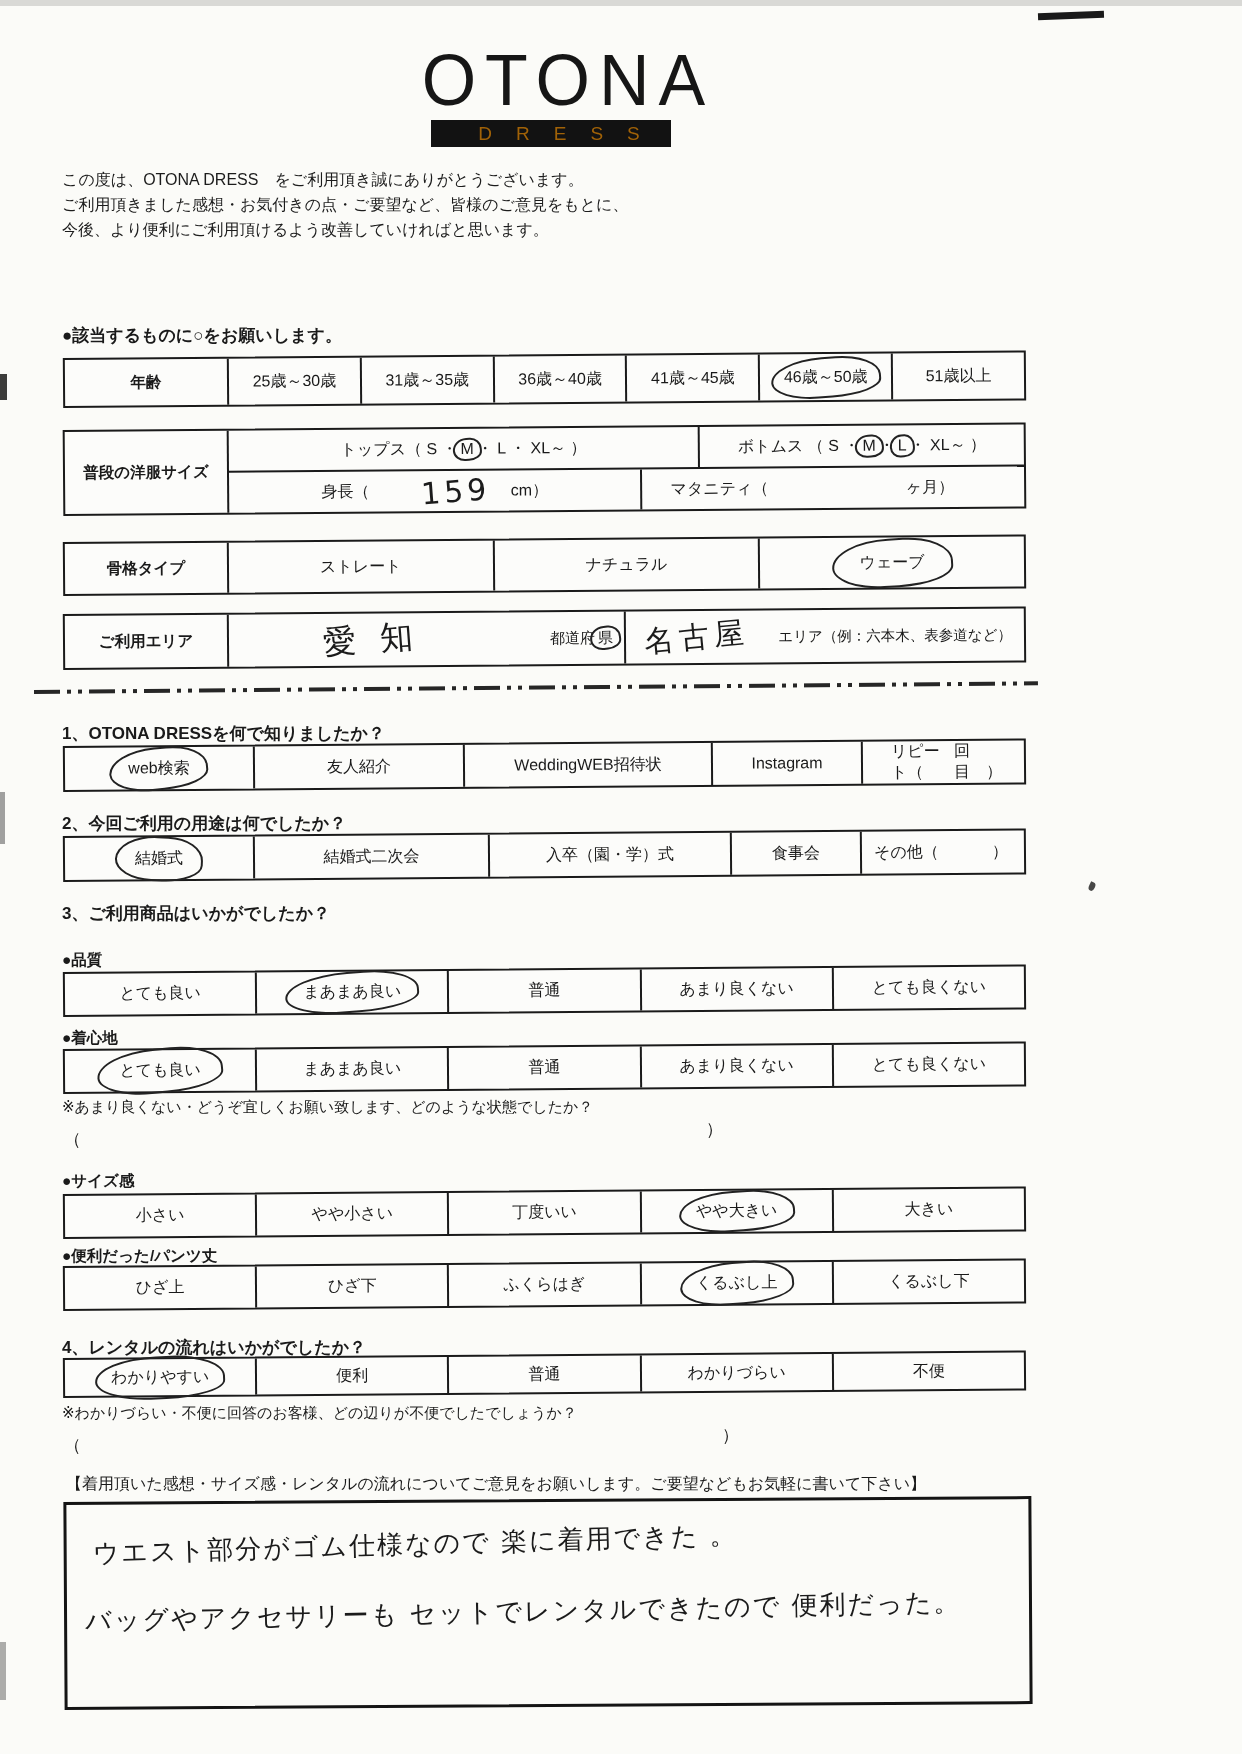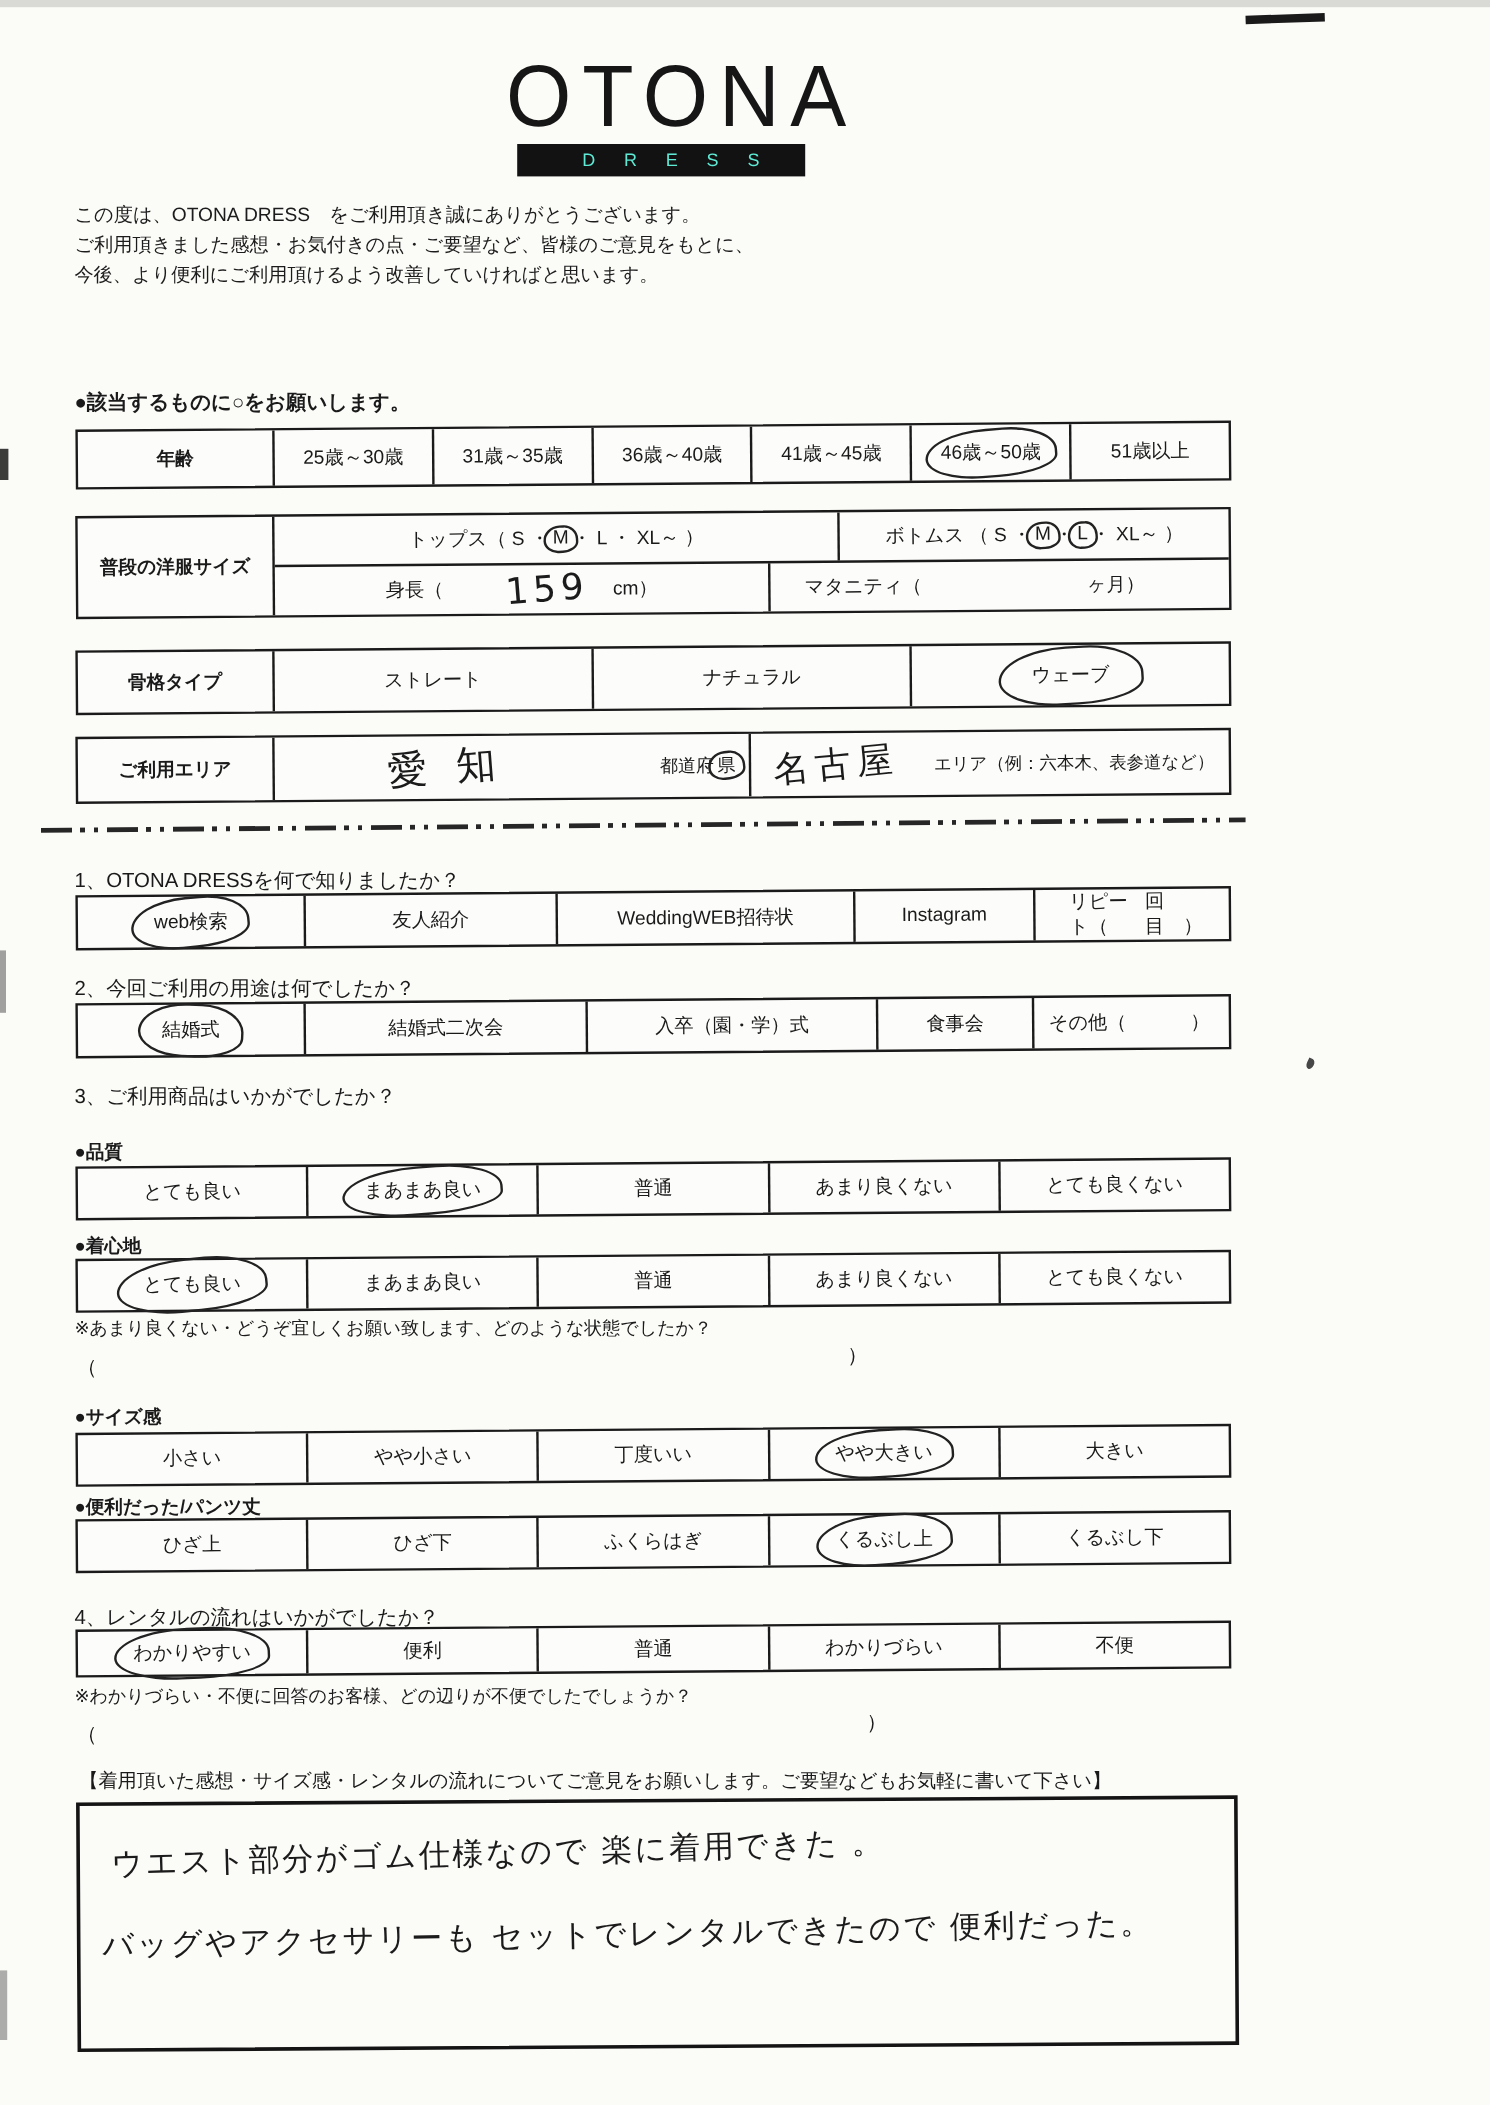--- a/index.html
+++ b/index.html
@@ -10,22 +10,22 @@
   }
 
   
   .logo-title {
     position:absolute; left:408px; top:34px; width:320px; text-align:center;
     font-size:70px; letter-spacing:9px; color:#161616; font-weight:normal;
     transform:scaleY(1.04);
   }
   .logo-bar {
     position:absolute; left:431px; top:114px; width:240px; height:27px;
-    background:#121212; color:#5eead4; display:flex; align-items:center; justify-content:center;
-    font-size:15px; letter-spacing:24px; padding-left:40px; box-sizing:border-box;
+    background:#121212; color:#a16207; display:flex; align-items:center; justify-content:center;
+    font-size:19px; letter-spacing:24px; padding-left:40px; box-sizing:border-box;
   }
 
   
   .intro { position:absolute; left:62px; top:162px; width:760px; font-size:16px; line-height:1.55; color:#1c1c1c; }
 
   .instruction { position:absolute; left:62px; top:318px; font-size:17px; font-weight:bold; }
 
   
   .tbl {
     position:absolute; display:flex; border:2.5px solid #1a1a1a; box-sizing:border-box;
@@ -50,21 +50,21 @@
   .repeat-cell { justify-content:space-between; padding:0 20px 0 28px; }
   .other-cell { justify-content:space-between; padding:0 16px 0 12px; }
 
   
   .area-pref { width:397px; flex:none; padding:0 8px; }
   .area-pref .pref-label { margin-left:auto; font-size:15px; white-space:nowrap; }
   .area-city { flex:1; justify-content:space-between; padding:0 12px 0 18px; }
   .area-hint { font-size:14.5px; white-space:nowrap; }
 
   
-  .q-title { position:absolute; left:62px; font-size:17px; font-weight:normal; }
+  .q-title { position:absolute; left:62px; font-size:17px; font-weight:bold; }
   .bullet-label { position:absolute; left:62px; font-size:15.5px; font-weight:bold; }
   .note { position:absolute; left:62px; font-size:15px; }
   .paren { position:absolute; font-size:17px; }
 
   
   .dashline {
     position:absolute; left:34px; top:684px; width:1004px; height:3.5px;
     transform:rotate(-0.5deg); transform-origin:left center;
     background:repeating-linear-gradient(90deg,#262626 0 26px,transparent 26px 33px,#262626 33px 37px,transparent 37px 44px,#262626 44px 48px,transparent 48px 55px);
   }

